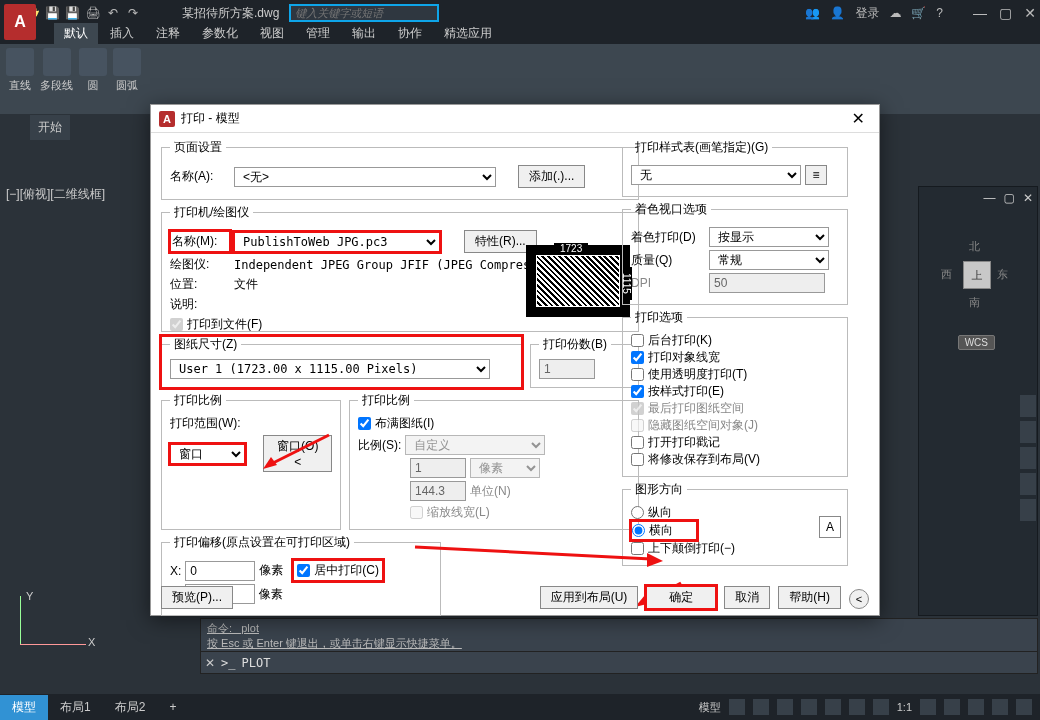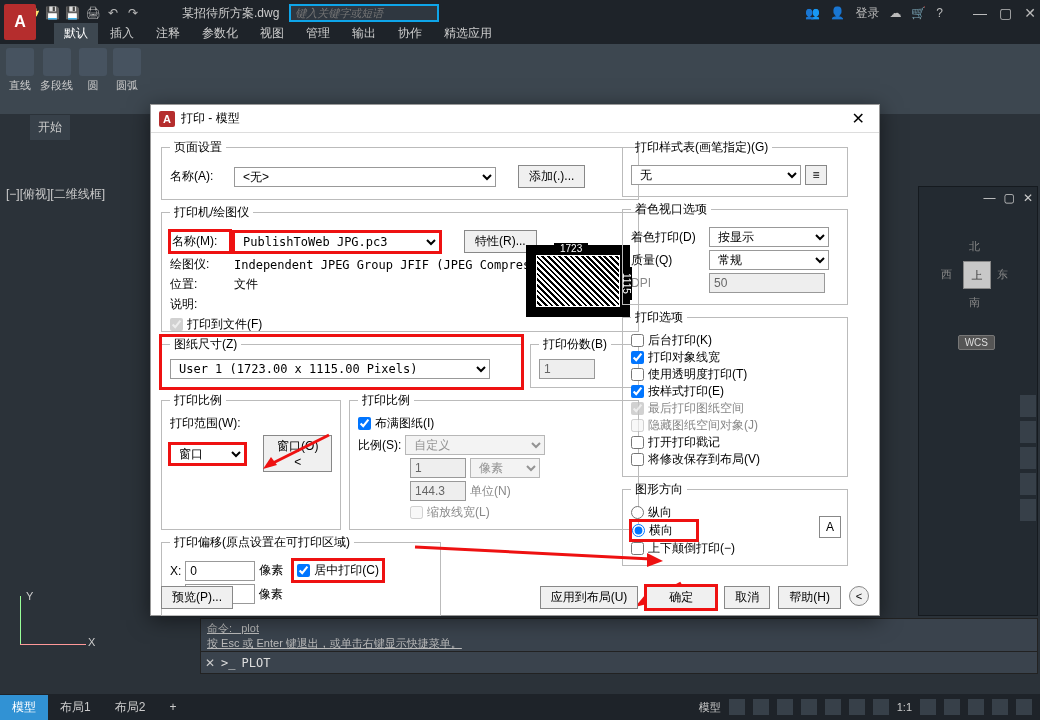--- a/index.html
+++ b/index.html
@@ -91,21 +91,21 @@
 .right-col { position: absolute; left: 471px; top: 6px; width: 226px; }
 
 .paper-preview { position: absolute; left: 364px; top: 88px; width: 104px; height: 72px; background: #000; }
 .paper-preview .sheet { position: absolute; left: 10px; top: 10px; right: 10px; bottom: 10px; background: repeating-linear-gradient(45deg,#fff,#fff 2px,#000 2px,#000 4px); border: 1px solid #fff; }
 .paper-preview .wlab { position: absolute; left: 28px; top: -2px; background: #000; color: #fff; font-size: 10px; padding: 0 6px; }
 .paper-preview .hlab { position: absolute; right: -2px; top: 22px; background: #000; color: #fff; font-size: 10px; padding: 6px 0; writing-mode: vertical-rl; }
 
 .redbox { outline: 3px solid #e11; outline-offset: -1px; }
 .red-arrow { position: absolute; pointer-events: none; }
 
-.dlg-footer { position: absolute; left: 0; right: 0; bottom: 6px; display: flex; gap: 8px; padding: 0 10px; align-items: flex-start; }
+.dlg-footer { position: absolute; left: 0; right: 0; bottom: 6px; display: flex; gap: 8px; padding: 0 10px; align-items: flex-end; }
 .dlg-footer .spacer { flex: 1; }
 .dlg-footer .expand-btn { width: 20px; height: 20px; border: 1px solid #888; border-radius: 10px; display: flex; align-items: center; justify-content: center; font-size: 11px; background: #f0f0f0; }
 
 .orient-ico { width: 22px; height: 22px; border: 1px solid #888; display: flex; align-items: center; justify-content: center; background: #fff; font-size: 12px; }
 </style>
 </head>
 <body>
 
 <div class="app-logo">A</div>
 

